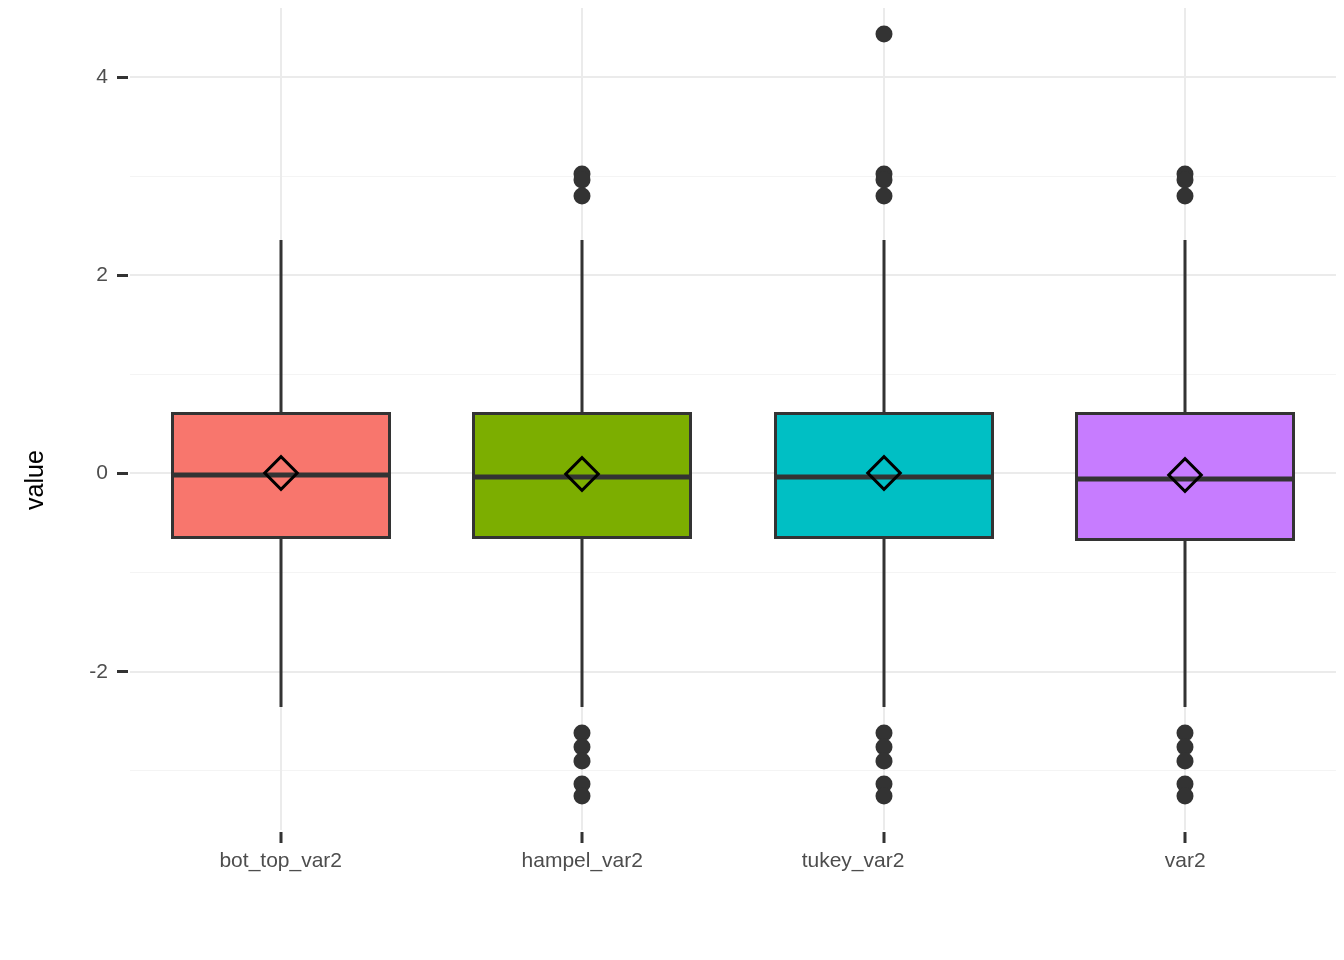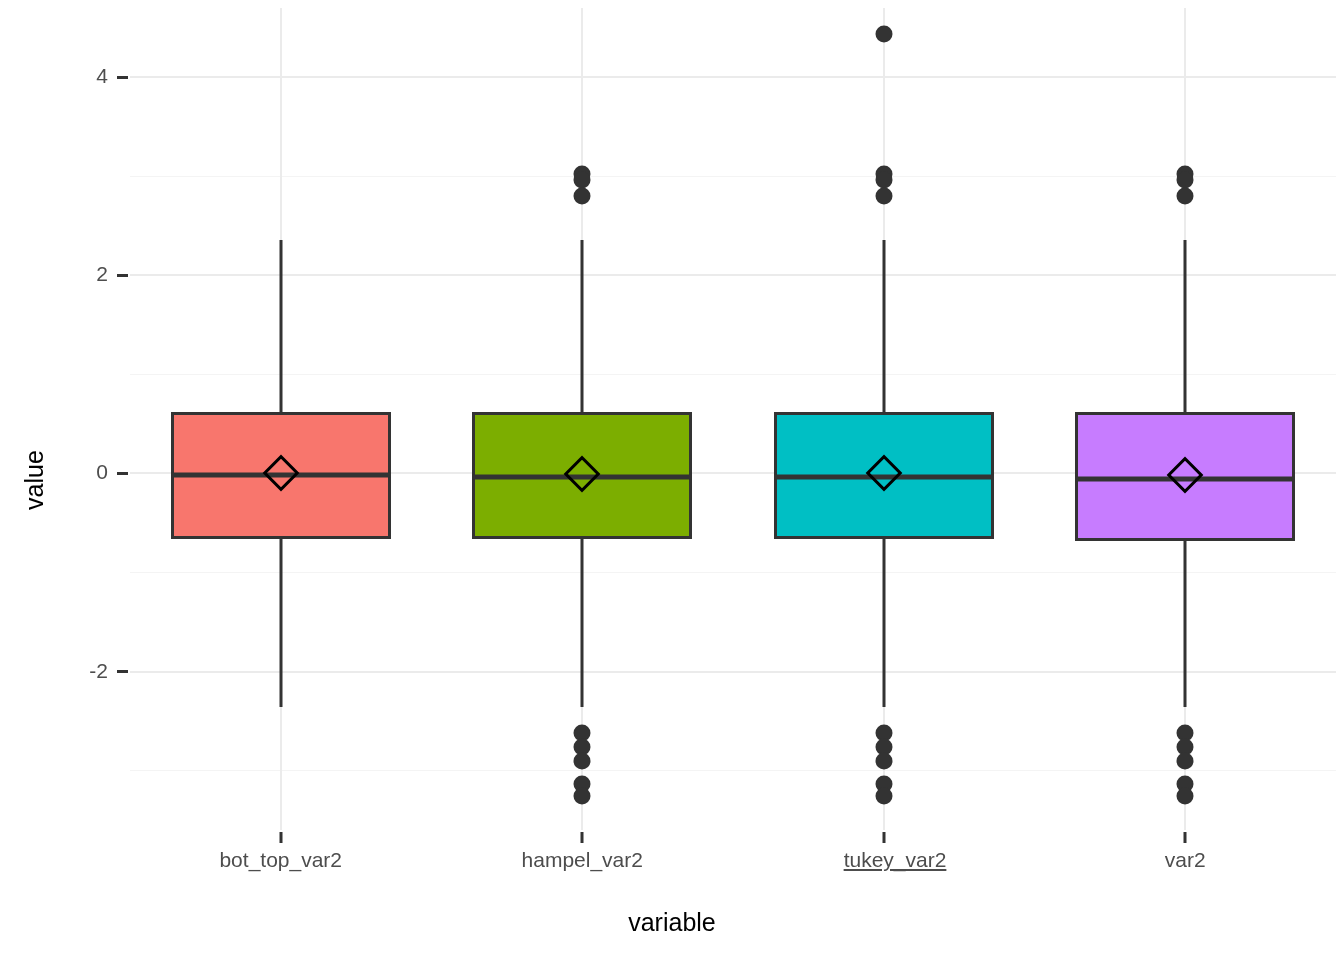--- a/index.html
+++ b/index.html
@@ -241,22 +241,21 @@
       <div class="y-tick-label" style="right: auto; left: 0px; width: 108px; top: 460.47px;">0</div>
       <div class="y-tick-mark" style="left: 117px; top: 471.97px;"></div>
       <div class="y-tick-label" style="right: auto; left: 0px; width: 108px; top: 658.542px;">-2</div>
       <div class="y-tick-mark" style="left: 117px; top: 670.042px;"></div>
     </div>
   <div id="x-axis-layer">
       <div class="x-tick-label" style="left: 280.75px;">bot_top_var2</div>
       <div class="x-tick-mark" style="left: 280.75px;"></div>
       <div class="x-tick-label" style="left: 582.25px;">hampel_var2</div>
       <div class="x-tick-mark" style="left: 582.25px;"></div>
-      <div class="x-tick-label" style="left: 895px; text-decoration: underline;">tukey_var2</div>
+      <div class="x-tick-label" style="left: 853px;">tukey_var2</div>
       <div class="x-tick-mark" style="left: 883.75px;"></div>
       <div class="x-tick-label" style="left: 1185.25px; text-align: center;">var2</div>
       <div class="x-tick-mark" style="left: 1185.25px;"></div>
     </div>
 
   <div id="y-axis-title" class="axis-title">value</div>
-  <div id="x-axis-title" class="axis-title">variable</div>
 
 </div>
 
 </body></html>

